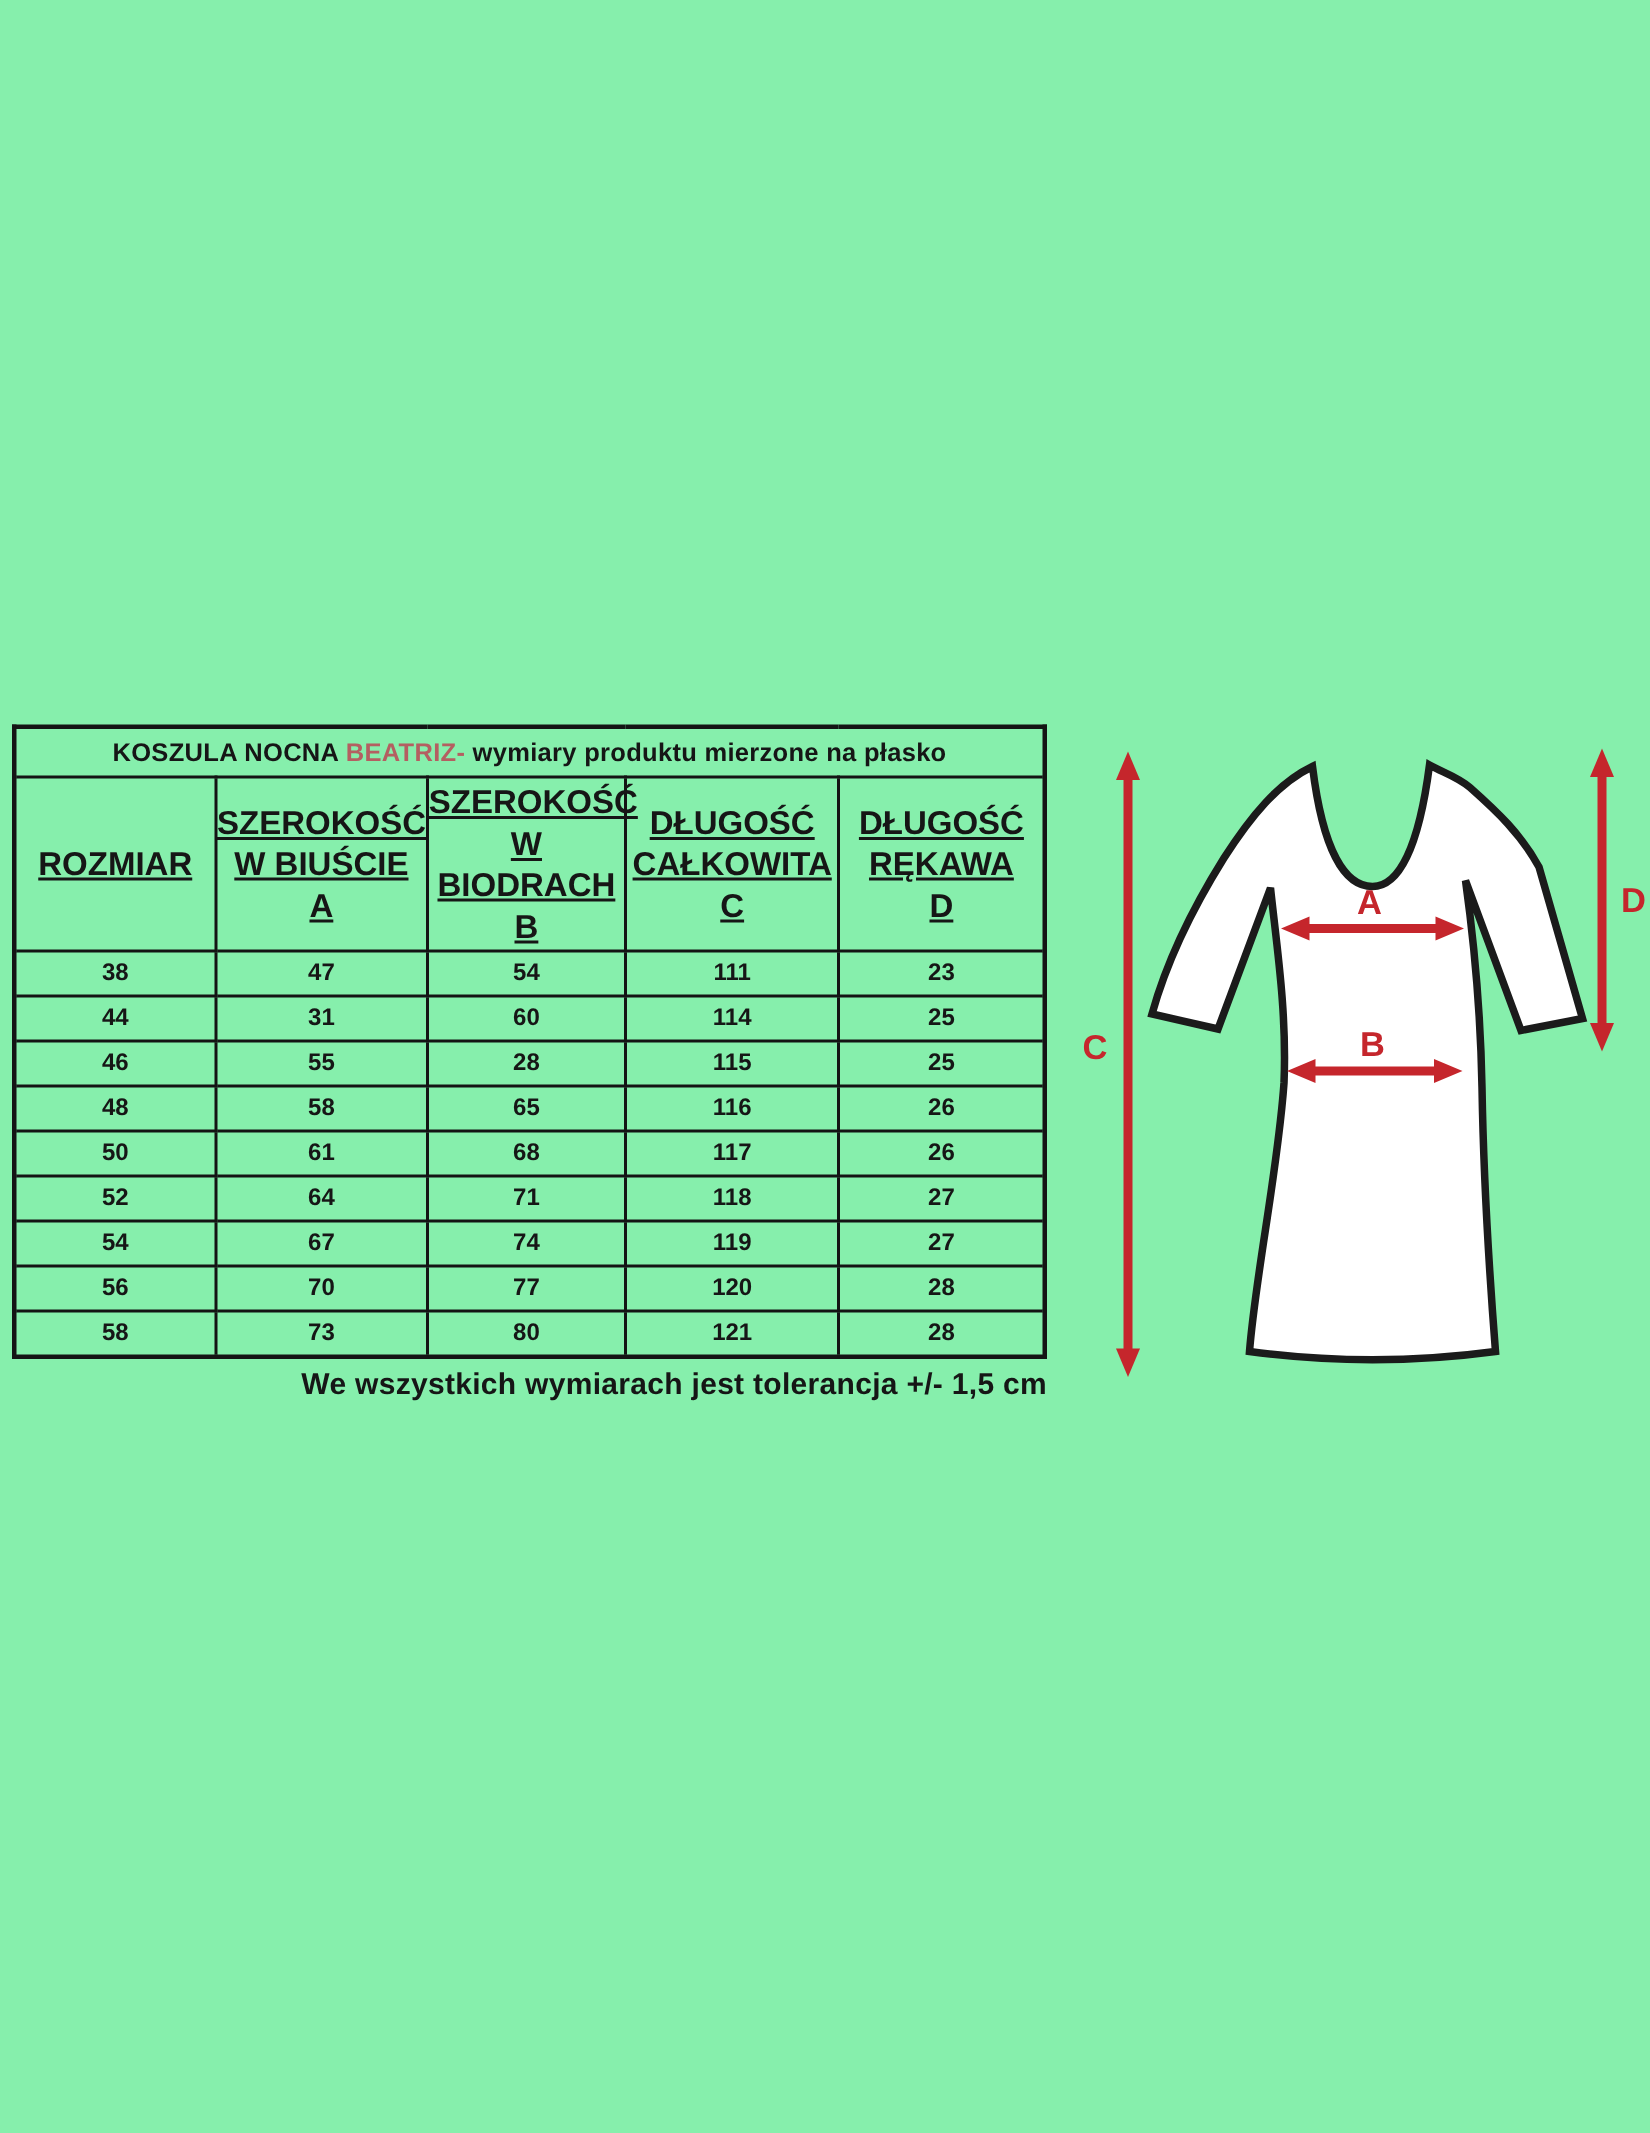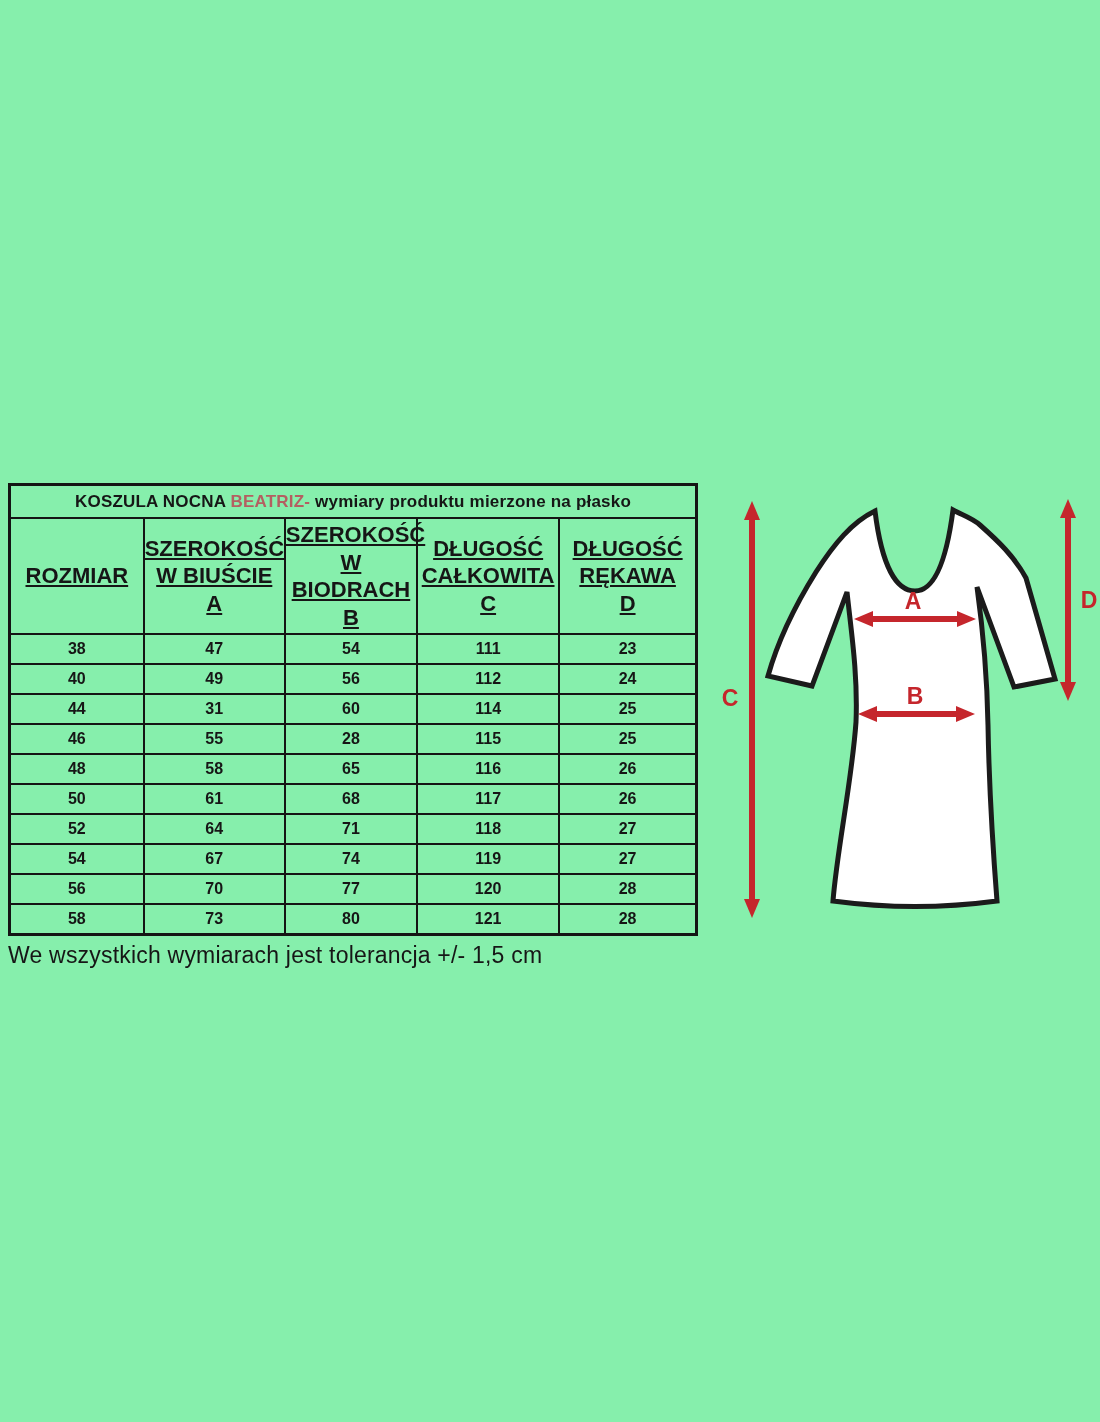--- a/index.html
+++ b/index.html
@@ -43,23 +43,23 @@
     text-decoration:underline;
   }
   tbody td{
     font-size:16px;
     height:26px;
     line-height:1;
     margin-top:33px;
   }
   .footer-note{
     margin-top:6px;
-    text-align:left;
-    font-size:23px;
-    font-weight:normal;
+    text-align:right;
+    font-size:20px;
+    font-weight:bold;
     color:#161616;
     letter-spacing:0.2px;
   }
   .diagram{
     position:absolute;left:700px;top:488px;
     width:400px;height:450px;
   }
   .dress{
     fill:#ffffff;
     stroke:#1b1b1b;
@@ -112,27 +112,20 @@
       </thead>
       <tbody>
           <tr>
             <td>38</td>
             <td>47</td>
             <td>54</td>
             <td>111</td>
             <td>23</td>
           </tr>
           <tr>
-            <td>40</td>
-            <td>49</td>
-            <td>56</td>
-            <td>112</td>
-            <td>24</td>
-          </tr>
-          <tr>
             <td>44</td>
             <td>31</td>
             <td>60</td>
             <td>114</td>
             <td>25</td>
           </tr>
           <tr>
             <td>46</td>
             <td>55</td>
             <td>28</td>

